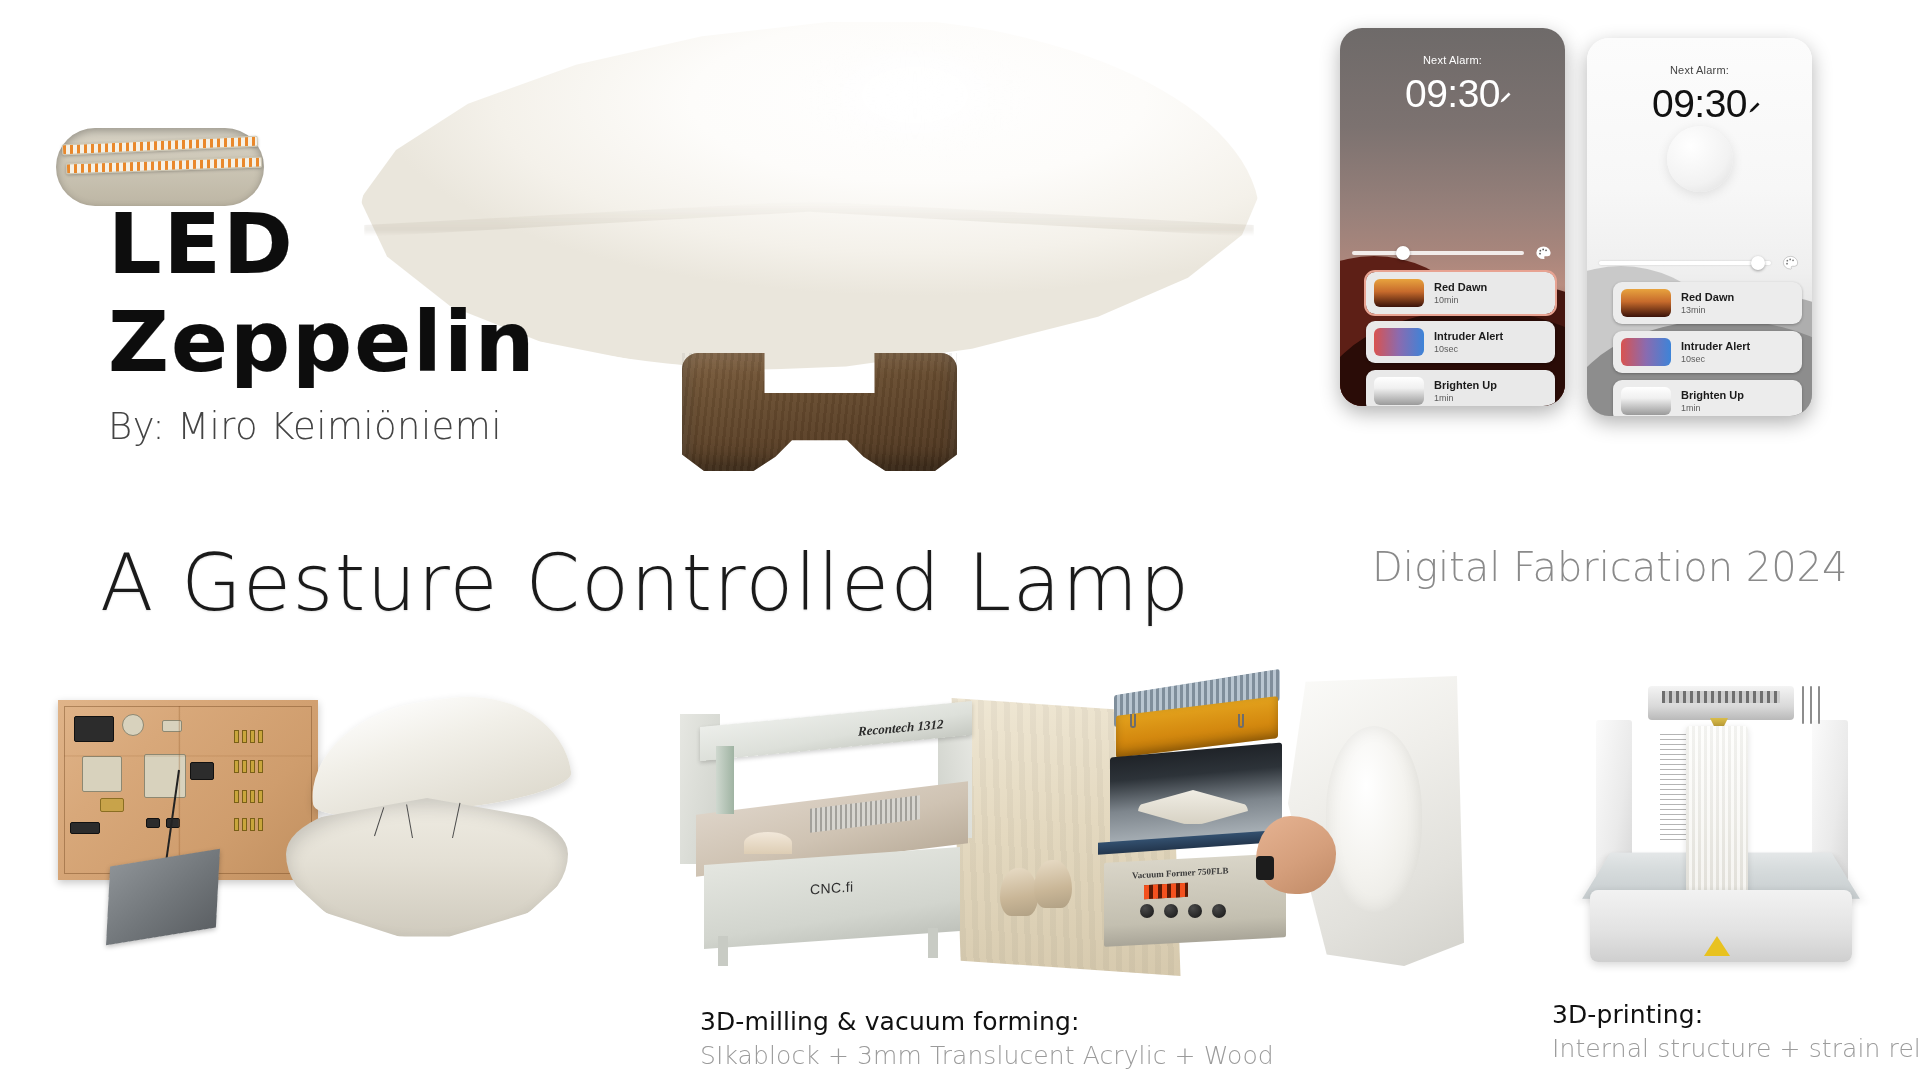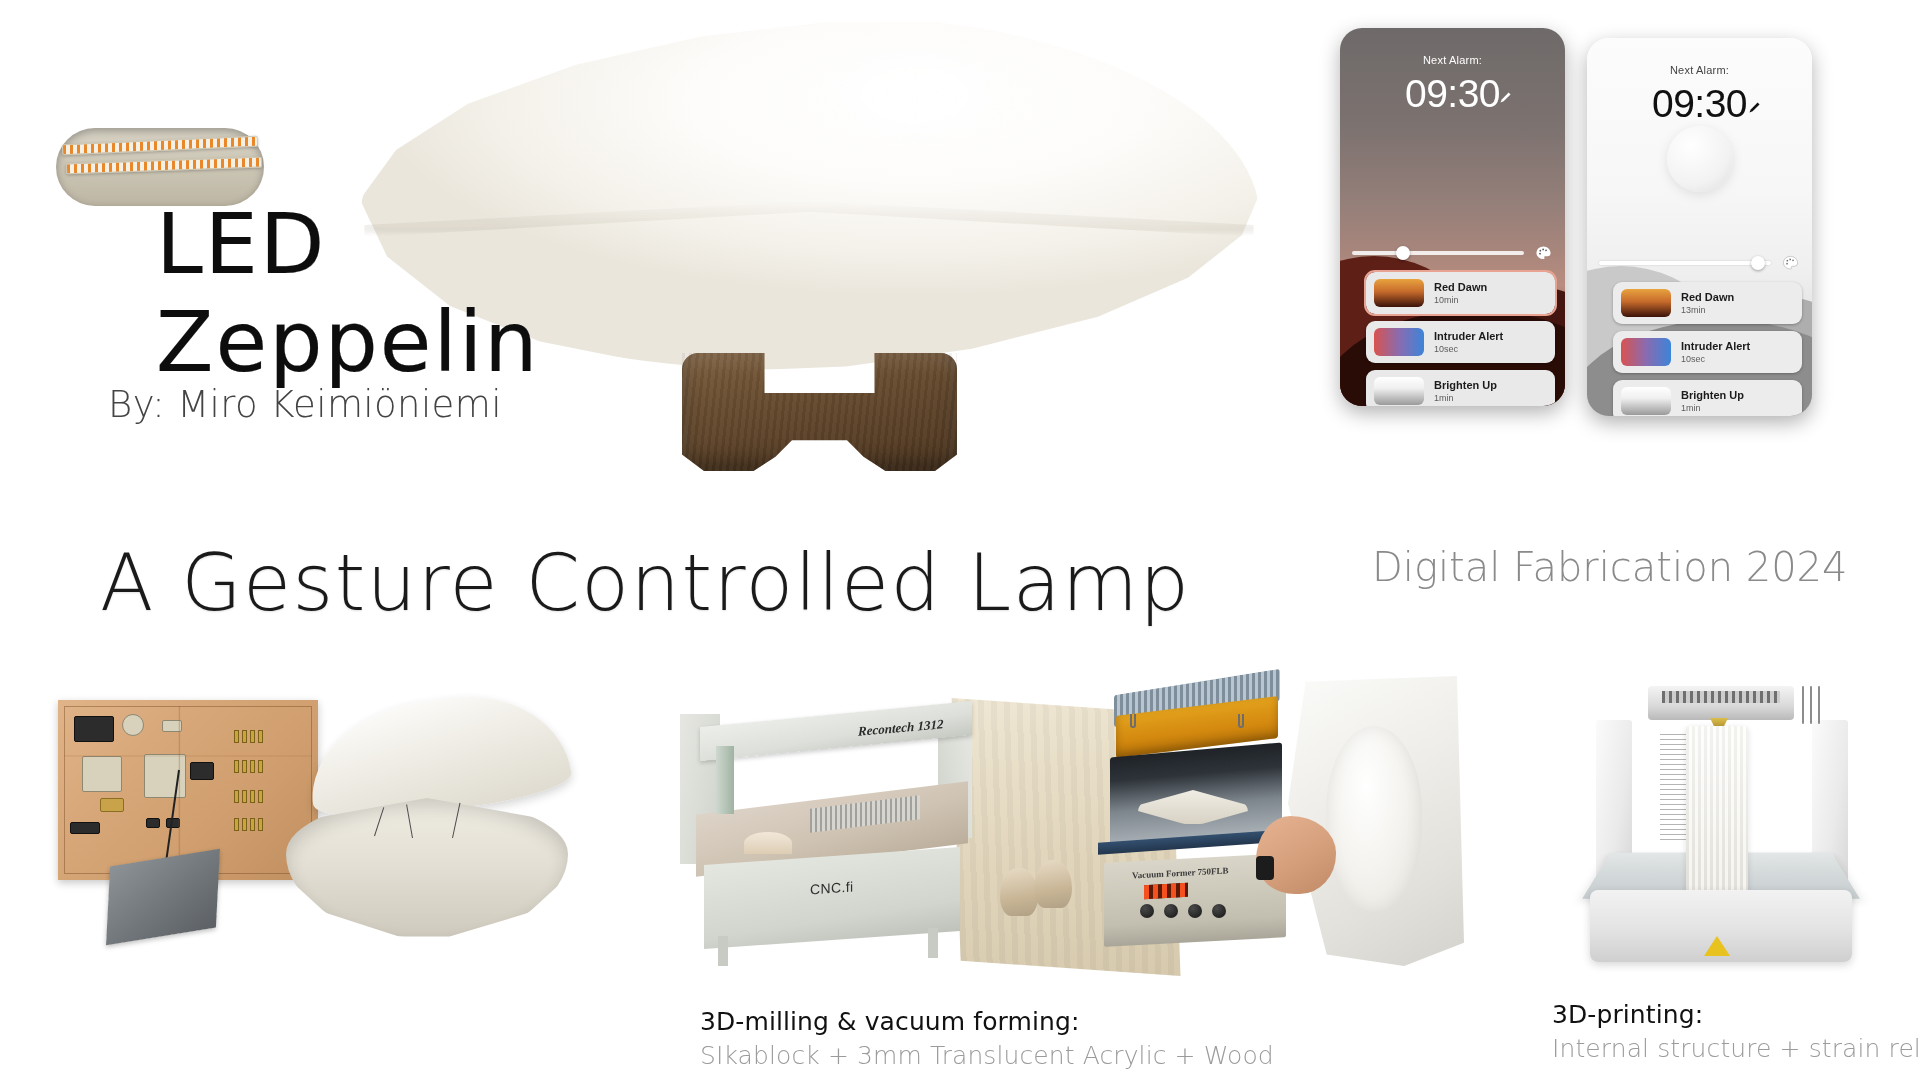--- a/index.html
+++ b/index.html
@@ -4,29 +4,28 @@
 <style>
   * { box-sizing: border-box; margin: 0; padding: 0; }
   html, body { width: 1920px; height: 1080px; background: #ffffff; overflow: hidden; }
   body { font-family: "Liberation Sans", sans-serif; position: relative; }
 
   .poster { position: absolute; inset: 0; background: #fff; }
 
   
   .title-block { position: absolute; left: 108px; top: 205px; }
   .t-led, .t-zep {
-    font-size: 84px; line-height: 0.95; font-weight: 400;
+    font-size: 84px; line-height: 0.95; font-weight: 700;
     letter-spacing: 2px; color: #0d0d0d;
     font-family: "DejaVu Sans", sans-serif;
-    margin-left: 48px;
     -webkit-text-stroke: 0.2px #111;
   }
   .t-zep { margin-top: 18px; }
   .t-by {
-    font-size: 37px; font-weight: 100; letter-spacing: 0.4px;
+    margin-top: 22px; font-size: 37px; font-weight: 100; letter-spacing: 0.4px;
     color: #444; font-family: "DejaVu Sans", sans-serif;
   }
 
   .subtitle {
     position: absolute; left: 100px; top: 538px;
     font-size: 78px; font-weight: 100; letter-spacing: 1.5px;
     color: #1a1a1a; font-family: "DejaVu Sans", sans-serif;
     text-shadow: 0 1px 2px rgba(0,0,0,0.12);
     white-space: nowrap;
   }

